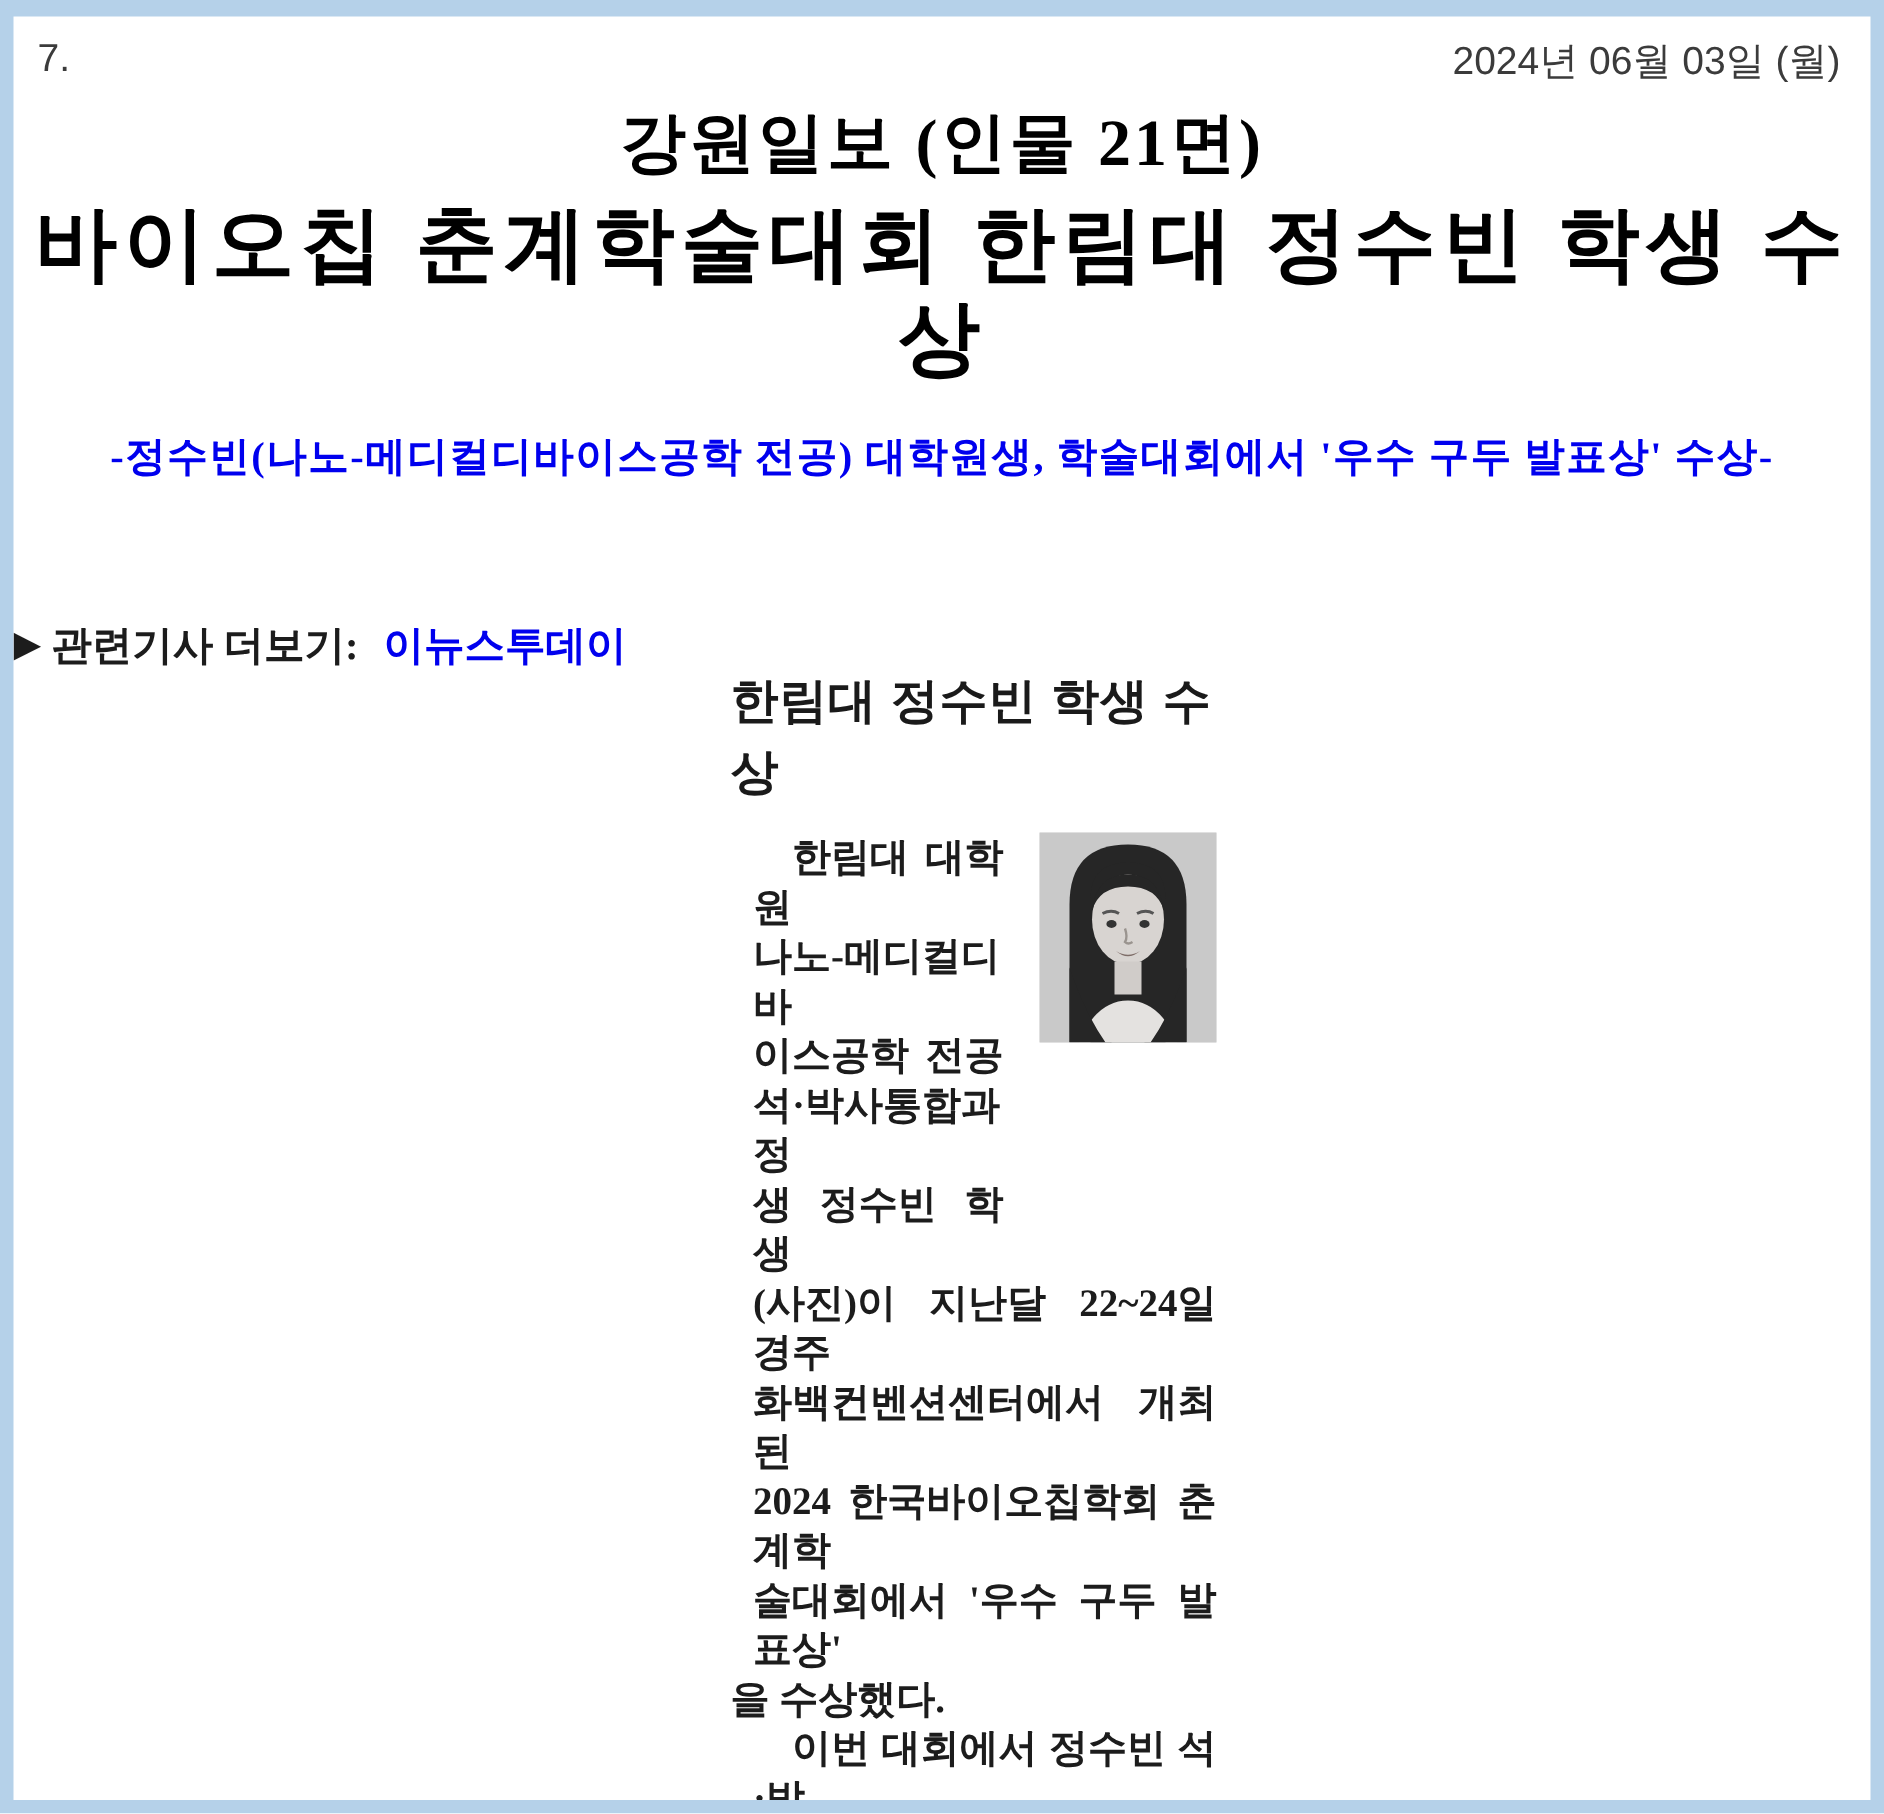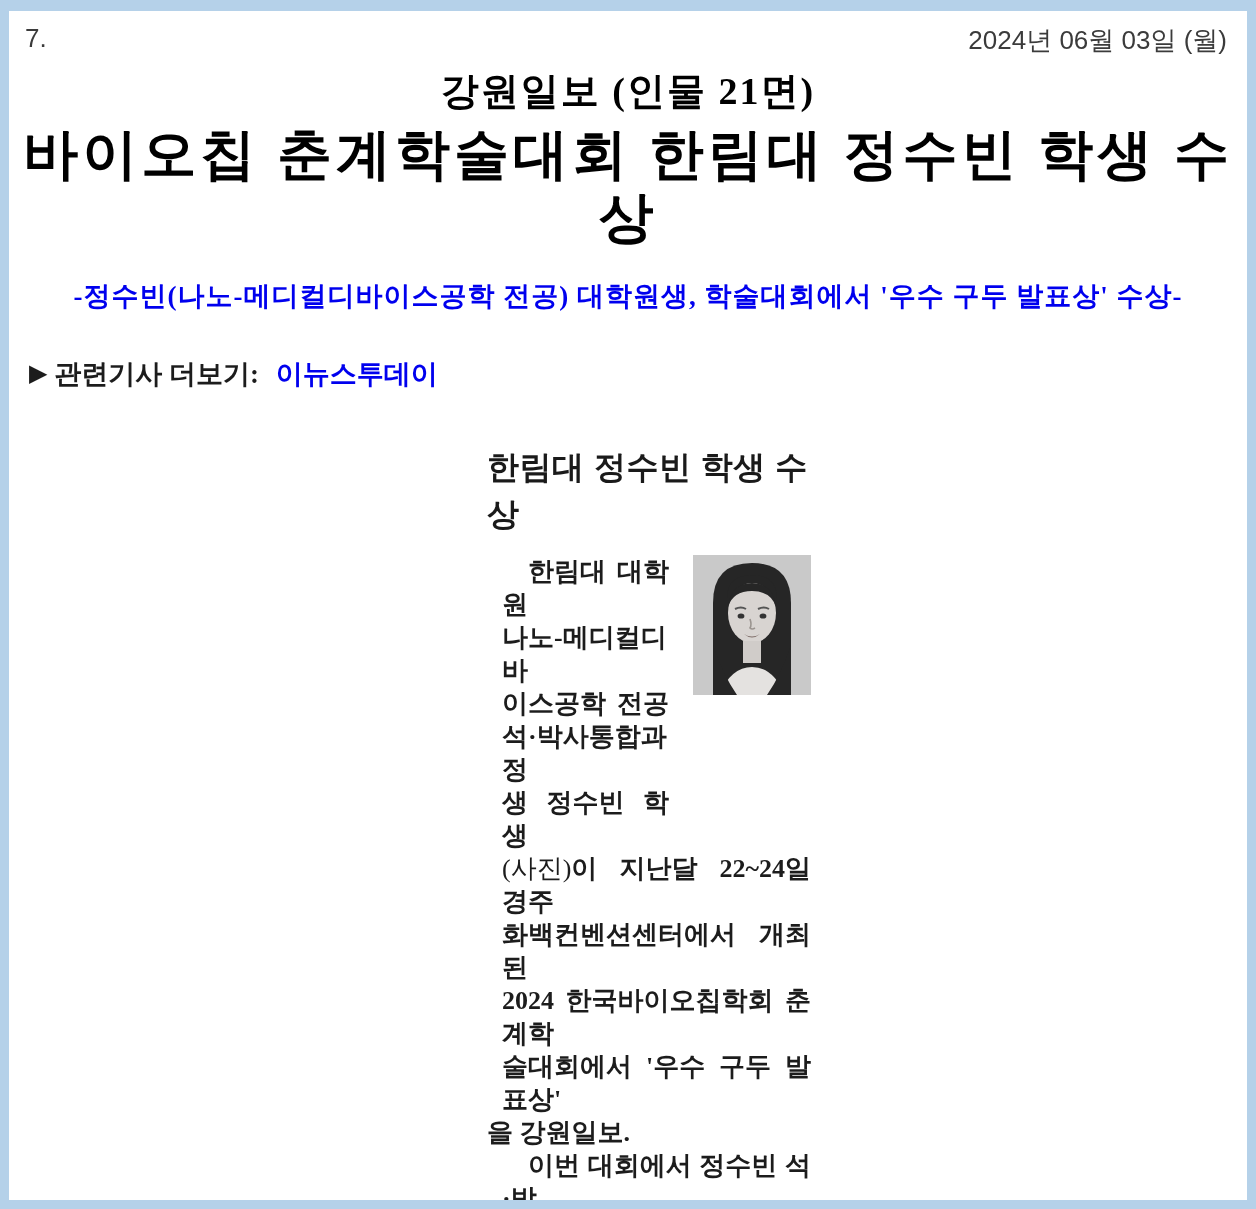--- a/index.html
+++ b/index.html
@@ -20,34 +20,34 @@
     overflow:hidden;
   }
   .topbar{
     display:flex;justify-content:space-between;align-items:flex-start;
     padding:12px 20px 0 16px;
     font-family:"Liberation Sans","DejaVu Sans",sans-serif;
     font-size:26px;color:var(--gray);
   }
   .source-line{
     text-align:center;margin-top:8px;
-    font-size:38px;font-weight:bold;letter-spacing:2px;color:#000;
+    font-size:44px;font-weight:bold;letter-spacing:2px;color:#000;
   }
   .main-headline{
     text-align:center;margin-top:6px;
     font-size:55px;font-weight:bold;letter-spacing:4px;color:#000;
     line-height:1.15;
   }
   .sub-headline{
     text-align:center;margin-top:28px;
     font-size:27px;font-weight:bold;color:var(--blue);
     letter-spacing:1px;
   }
   .related{
-    margin-top:42px;padding-left:20px;
+    margin-top:90px;
     font-size:27px;font-weight:bold;color:#1c1c1c;
   }
   .related .arrow{font-family:"DejaVu Sans",sans-serif;font-size:24px;position:relative;top:-2px;}
   .related a{color:var(--blue);text-decoration:none;cursor:pointer;margin-left:10px;}
   .clipping{
     position:absolute;left:478px;top:433px;width:324px;
   }
   .clip-headline{
     font-family:"Liberation Sans","DejaVu Sans",sans-serif;
     font-size:32px;font-weight:bold;color:#1a1a1a;
@@ -60,21 +60,21 @@
   }
   .wrap-row{display:flex;}
   .wrap-col{width:182px;}
   .photo{
     width:118px;height:140px;margin-left:24px;flex:0 0 auto;
     background:#c9c9c9;overflow:hidden;
   }
   .jline{text-align:justify;text-align-last:justify;margin-left:15px;}
   .indent{text-indent:26px;}
   .end{text-align:left;text-align-last:left;}
-  .b{font-weight:normal;}
+  .b{font-weight:bold;}
 </style>
 </head>
 <body>
 
 <div class="page">
 
   <div class="topbar">
     <span>7.</span>
     <span>2024년 06월 03일 (월)</span>
   </div>
@@ -124,19 +124,19 @@
             <path d="M98 140 L98 90 Q88 120 74 140 Z" fill="#262626"></path>
           </svg>
         </div>
       </div>
 
       <div class="jline"><span class="b">(사진)</span><span>이 지난달 22~24일 경주</span></div>
 
       <div class="jline">화백컨벤션센터에서 개최된</div>
       <div class="jline">2024 한국바이오칩학회 춘계학</div>
       <div class="jline">술대회에서 '우수 구두 발표상'</div>
-      <div class="end">을 강원일보.</div>
+      <div class="end">을 수상했다.</div>
       <div class="jline indent">이번 대회에서 정수빈 석·박</div>
 
     </div>
   </div>
 
 </div>
 
 </body></html>

